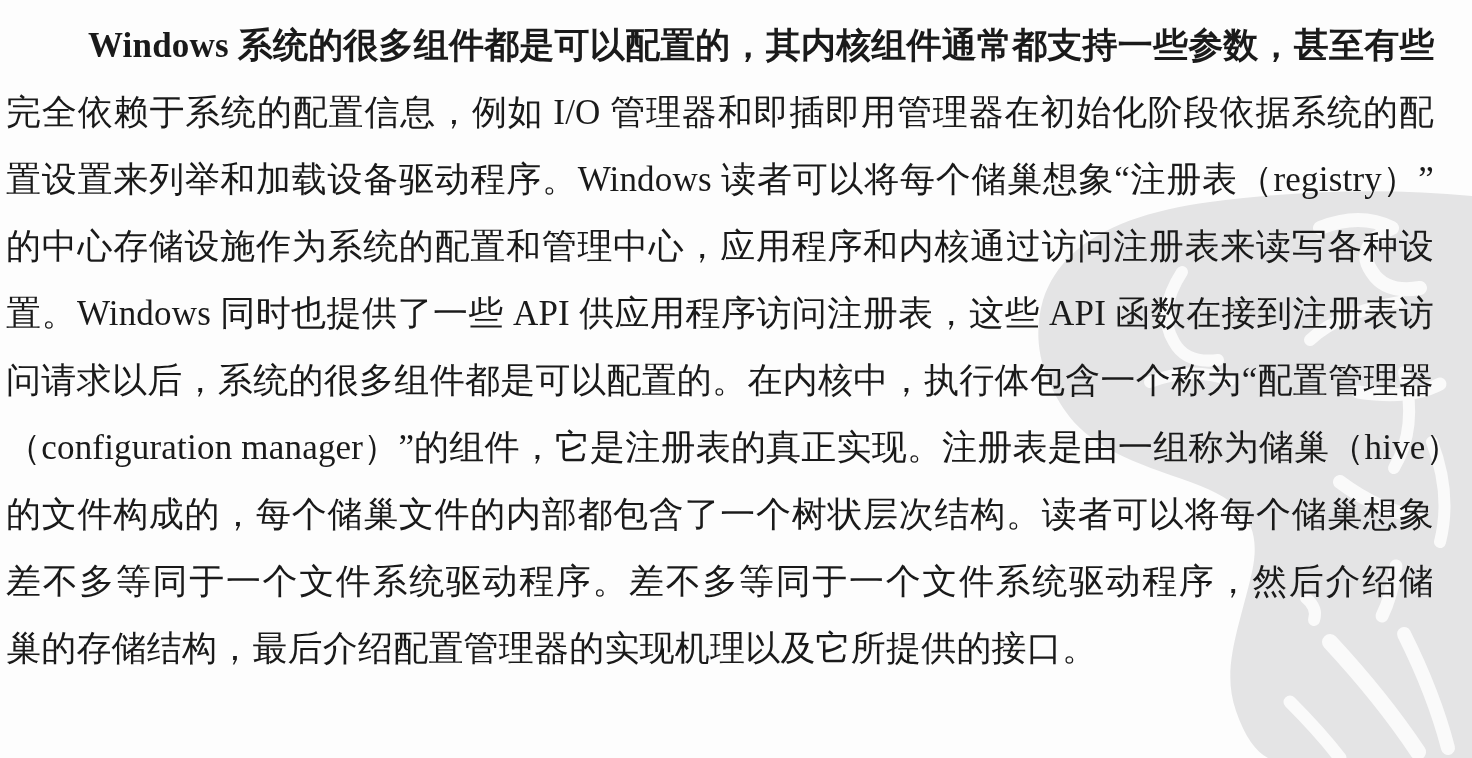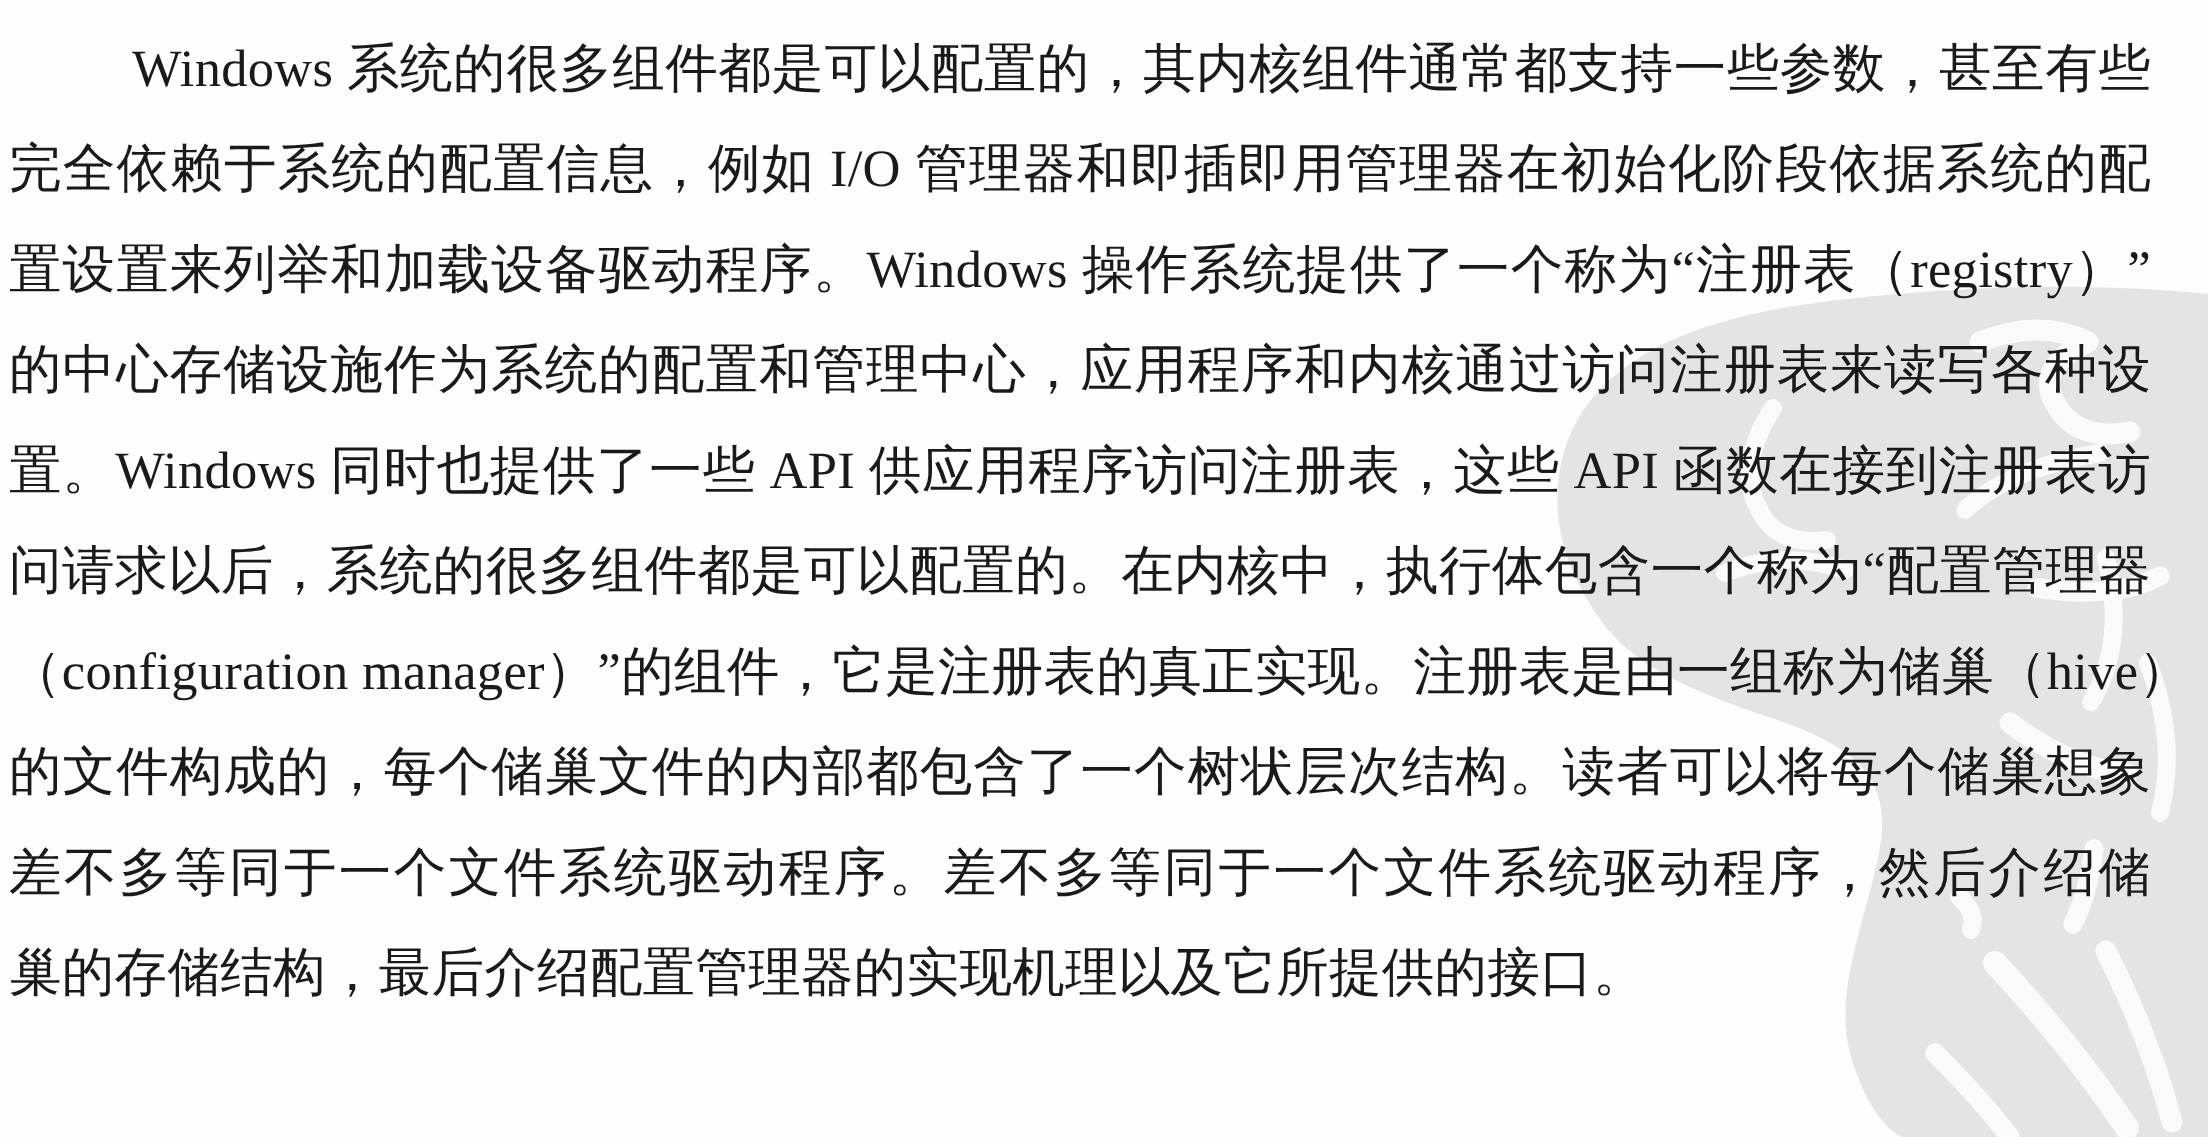--- a/index.html
+++ b/index.html
@@ -30,21 +30,21 @@
   }
   .line{
     font-size:35px;
     line-height:67px;
     letter-spacing:0.2px;
     text-align:justify;
     text-align-last:justify;
     text-justify:inter-character;
     white-space:nowrap;
   }
-  .line.indent{text-indent:82px;}
+  .line.indent{text-indent:82px;font-weight:bold;}
   .line.last{text-align-last:left;white-space:normal;}
 </style>
 </head>
 <body>
 
 <div class="page">
 
   <svg class="watermark" viewBox="0 0 1472 758" aria-hidden="true">
     <path class="wm-blob" d="M1472,196
       C1390,188 1300,190 1210,202
@@ -68,21 +68,21 @@
       <path class="wm-stroke" stroke-width="12" d="M1306,598 q12,10 8,22"></path>
       <path class="wm-stroke" stroke-width="16" d="M1330,642 q52,56 88,110"></path>
       <path class="wm-stroke" stroke-width="14" d="M1404,634 q30,60 44,114"></path>
       <path class="wm-stroke" stroke-width="13" d="M1290,702 q30,30 50,56"></path>
     </g>
   </svg>
 
   <div class="text-block">
       <div class="line indent">Windows 系统的很多组件都是可以配置的，其内核组件通常都支持一些参数，甚至有些</div>
       <div class="line">完全依赖于系统的配置信息，例如 I/O 管理器和即插即用管理器在初始化阶段依据系统的配</div>
-      <div class="line">置设置来列举和加载设备驱动程序。Windows 操作系统提供了一个称为“注册表（registry）”</div>
+      <div class="line">置设置来列举和加载设备驱动程序。Windows 读者可以将每个储巢想象“注册表（registry）”</div>
       <div class="line">的中心存储设施作为系统的配置和管理中心，应用程序和内核通过访问注册表来读写各种设</div>
       <div class="line">置。Windows 同时也提供了一些 API 供应用程序访问注册表，这些 API 函数在接到注册表访</div>
       <div class="line">问请求以后，系统的很多组件都是可以配置的。在内核中，执行体包含一个称为“配置管理器</div>
       <div class="line">（configuration manager）”的组件，它是注册表的真正实现。注册表是由一组称为储巢（hive）</div>
       <div class="line">的文件构成的，每个储巢文件的内部都包含了一个树状层次结构。读者可以将每个储巢想象</div>
       <div class="line">差不多等同于一个文件系统驱动程序。差不多等同于一个文件系统驱动程序，然后介绍储</div>
       <div class="line last">巢的存储结构，最后介绍配置管理器的实现机理以及它所提供的接口。</div>
     </div>
 
 </div>

